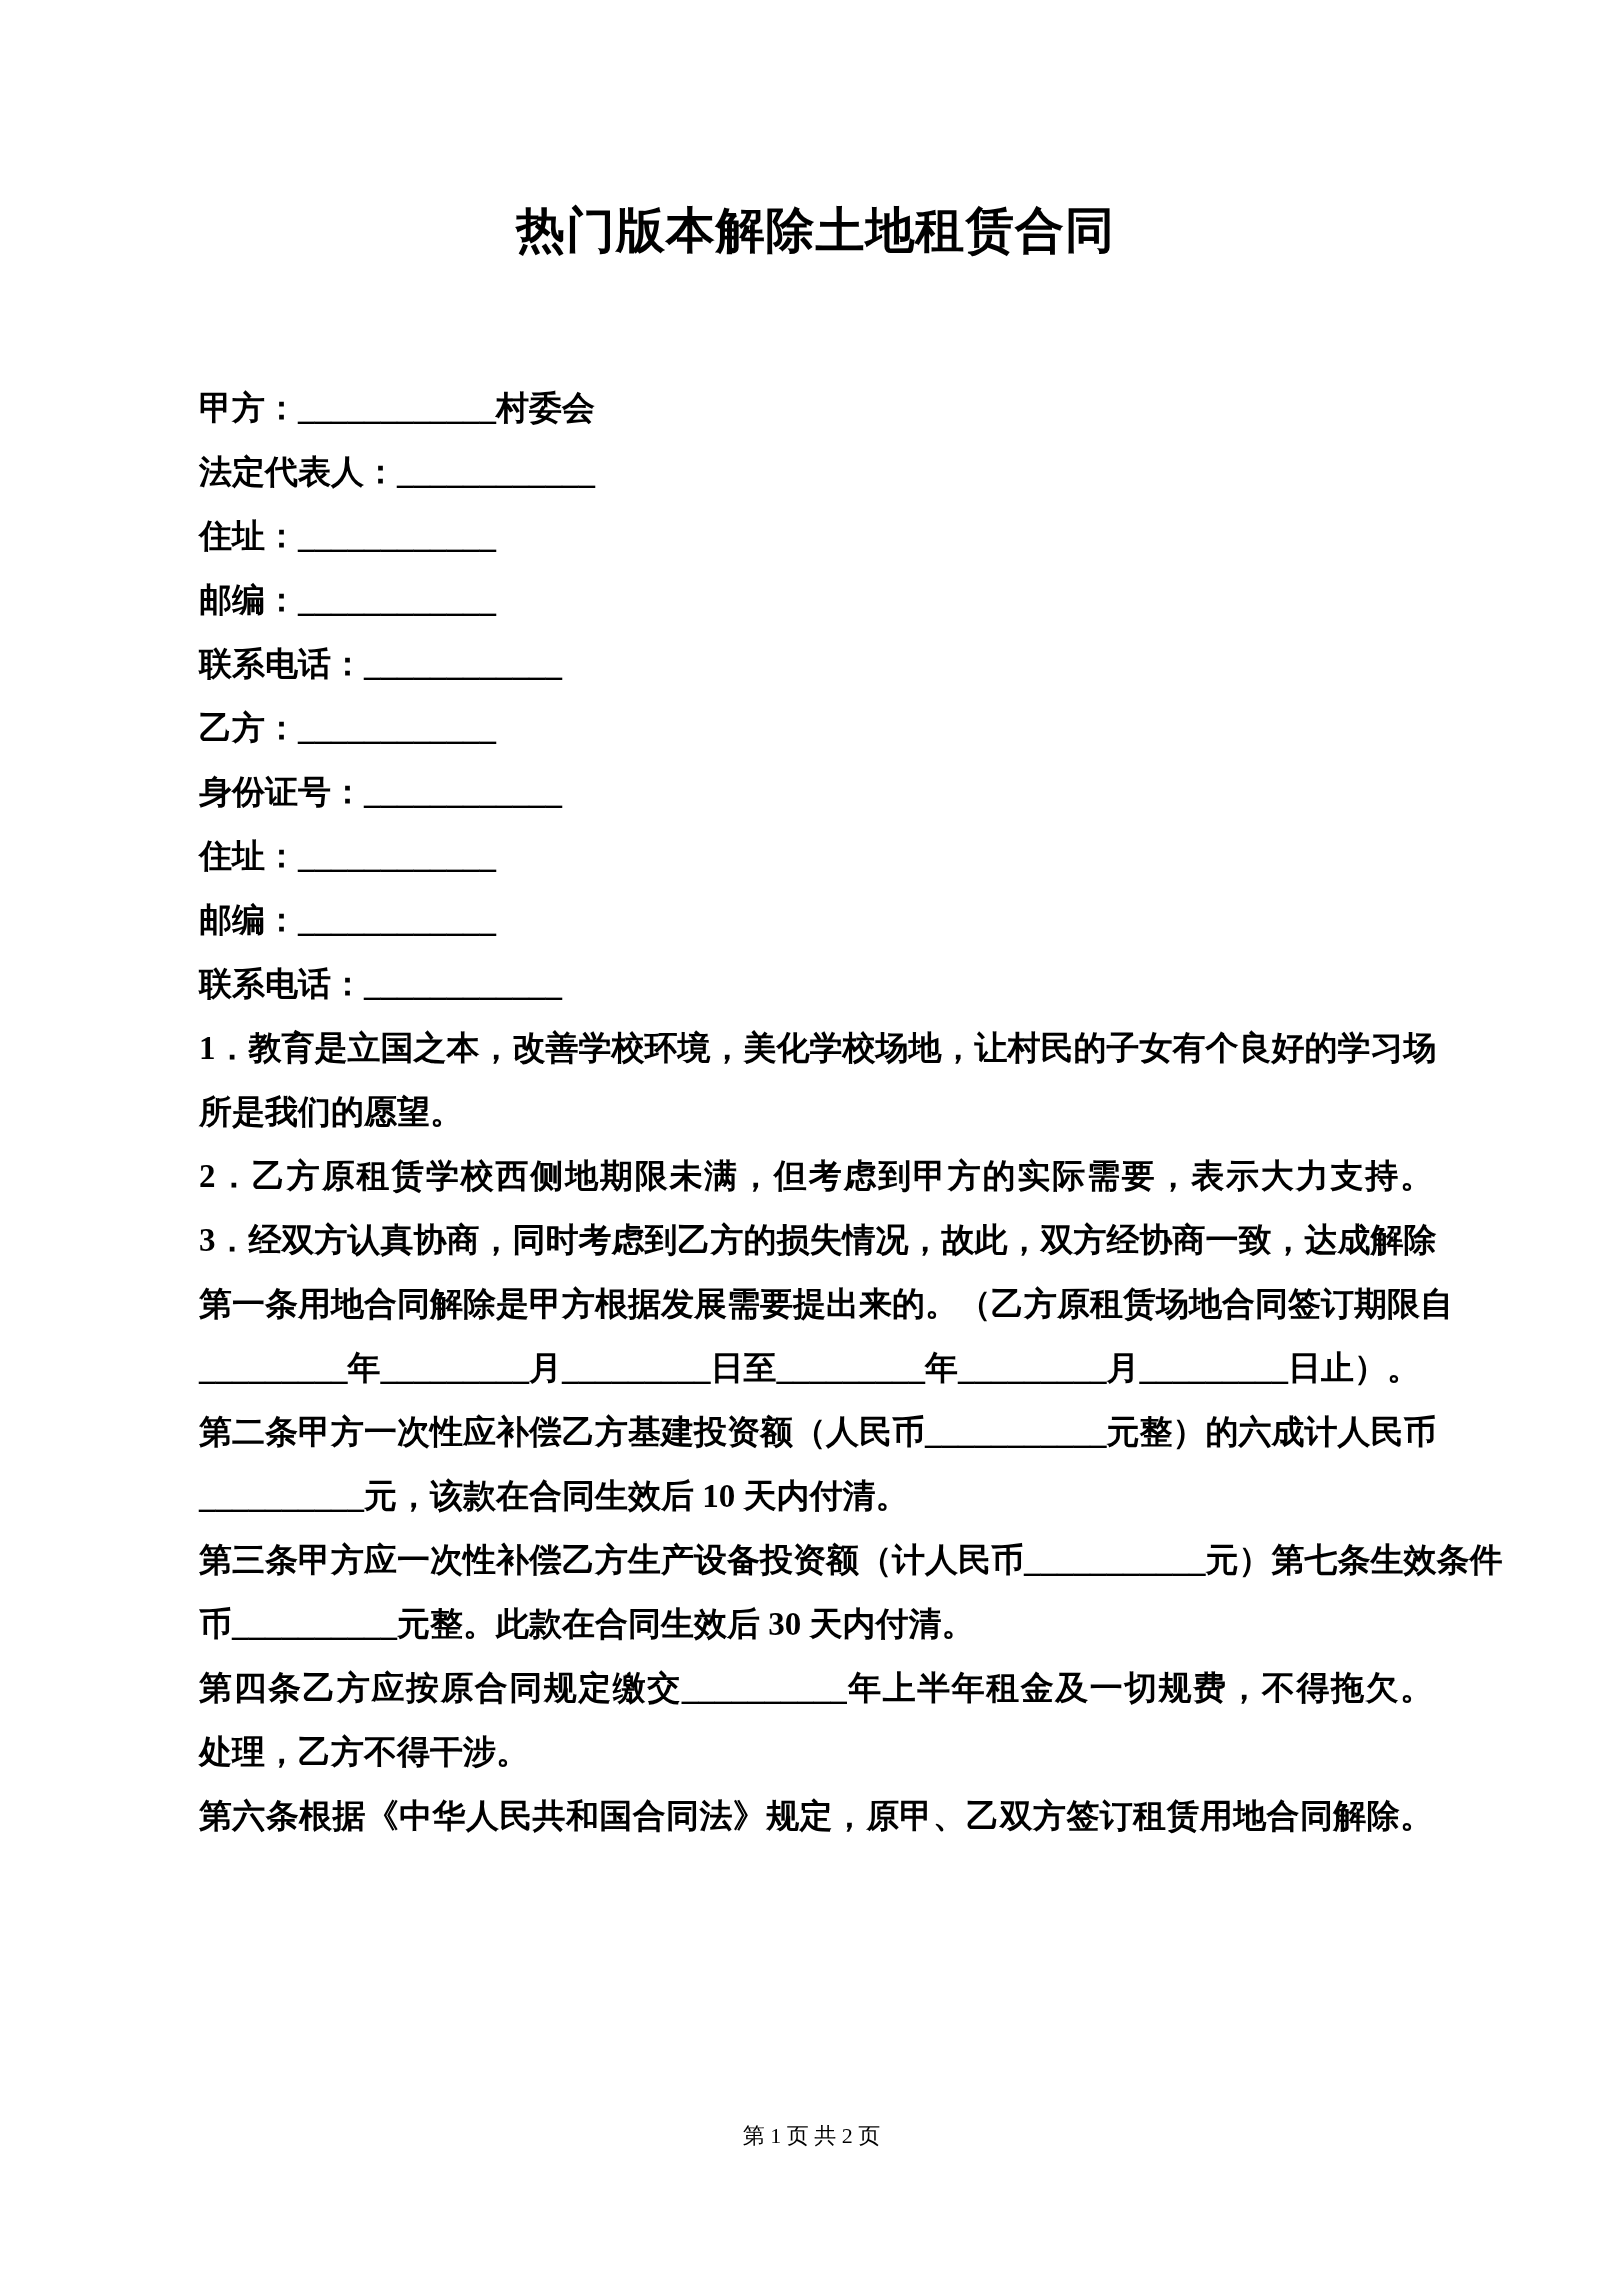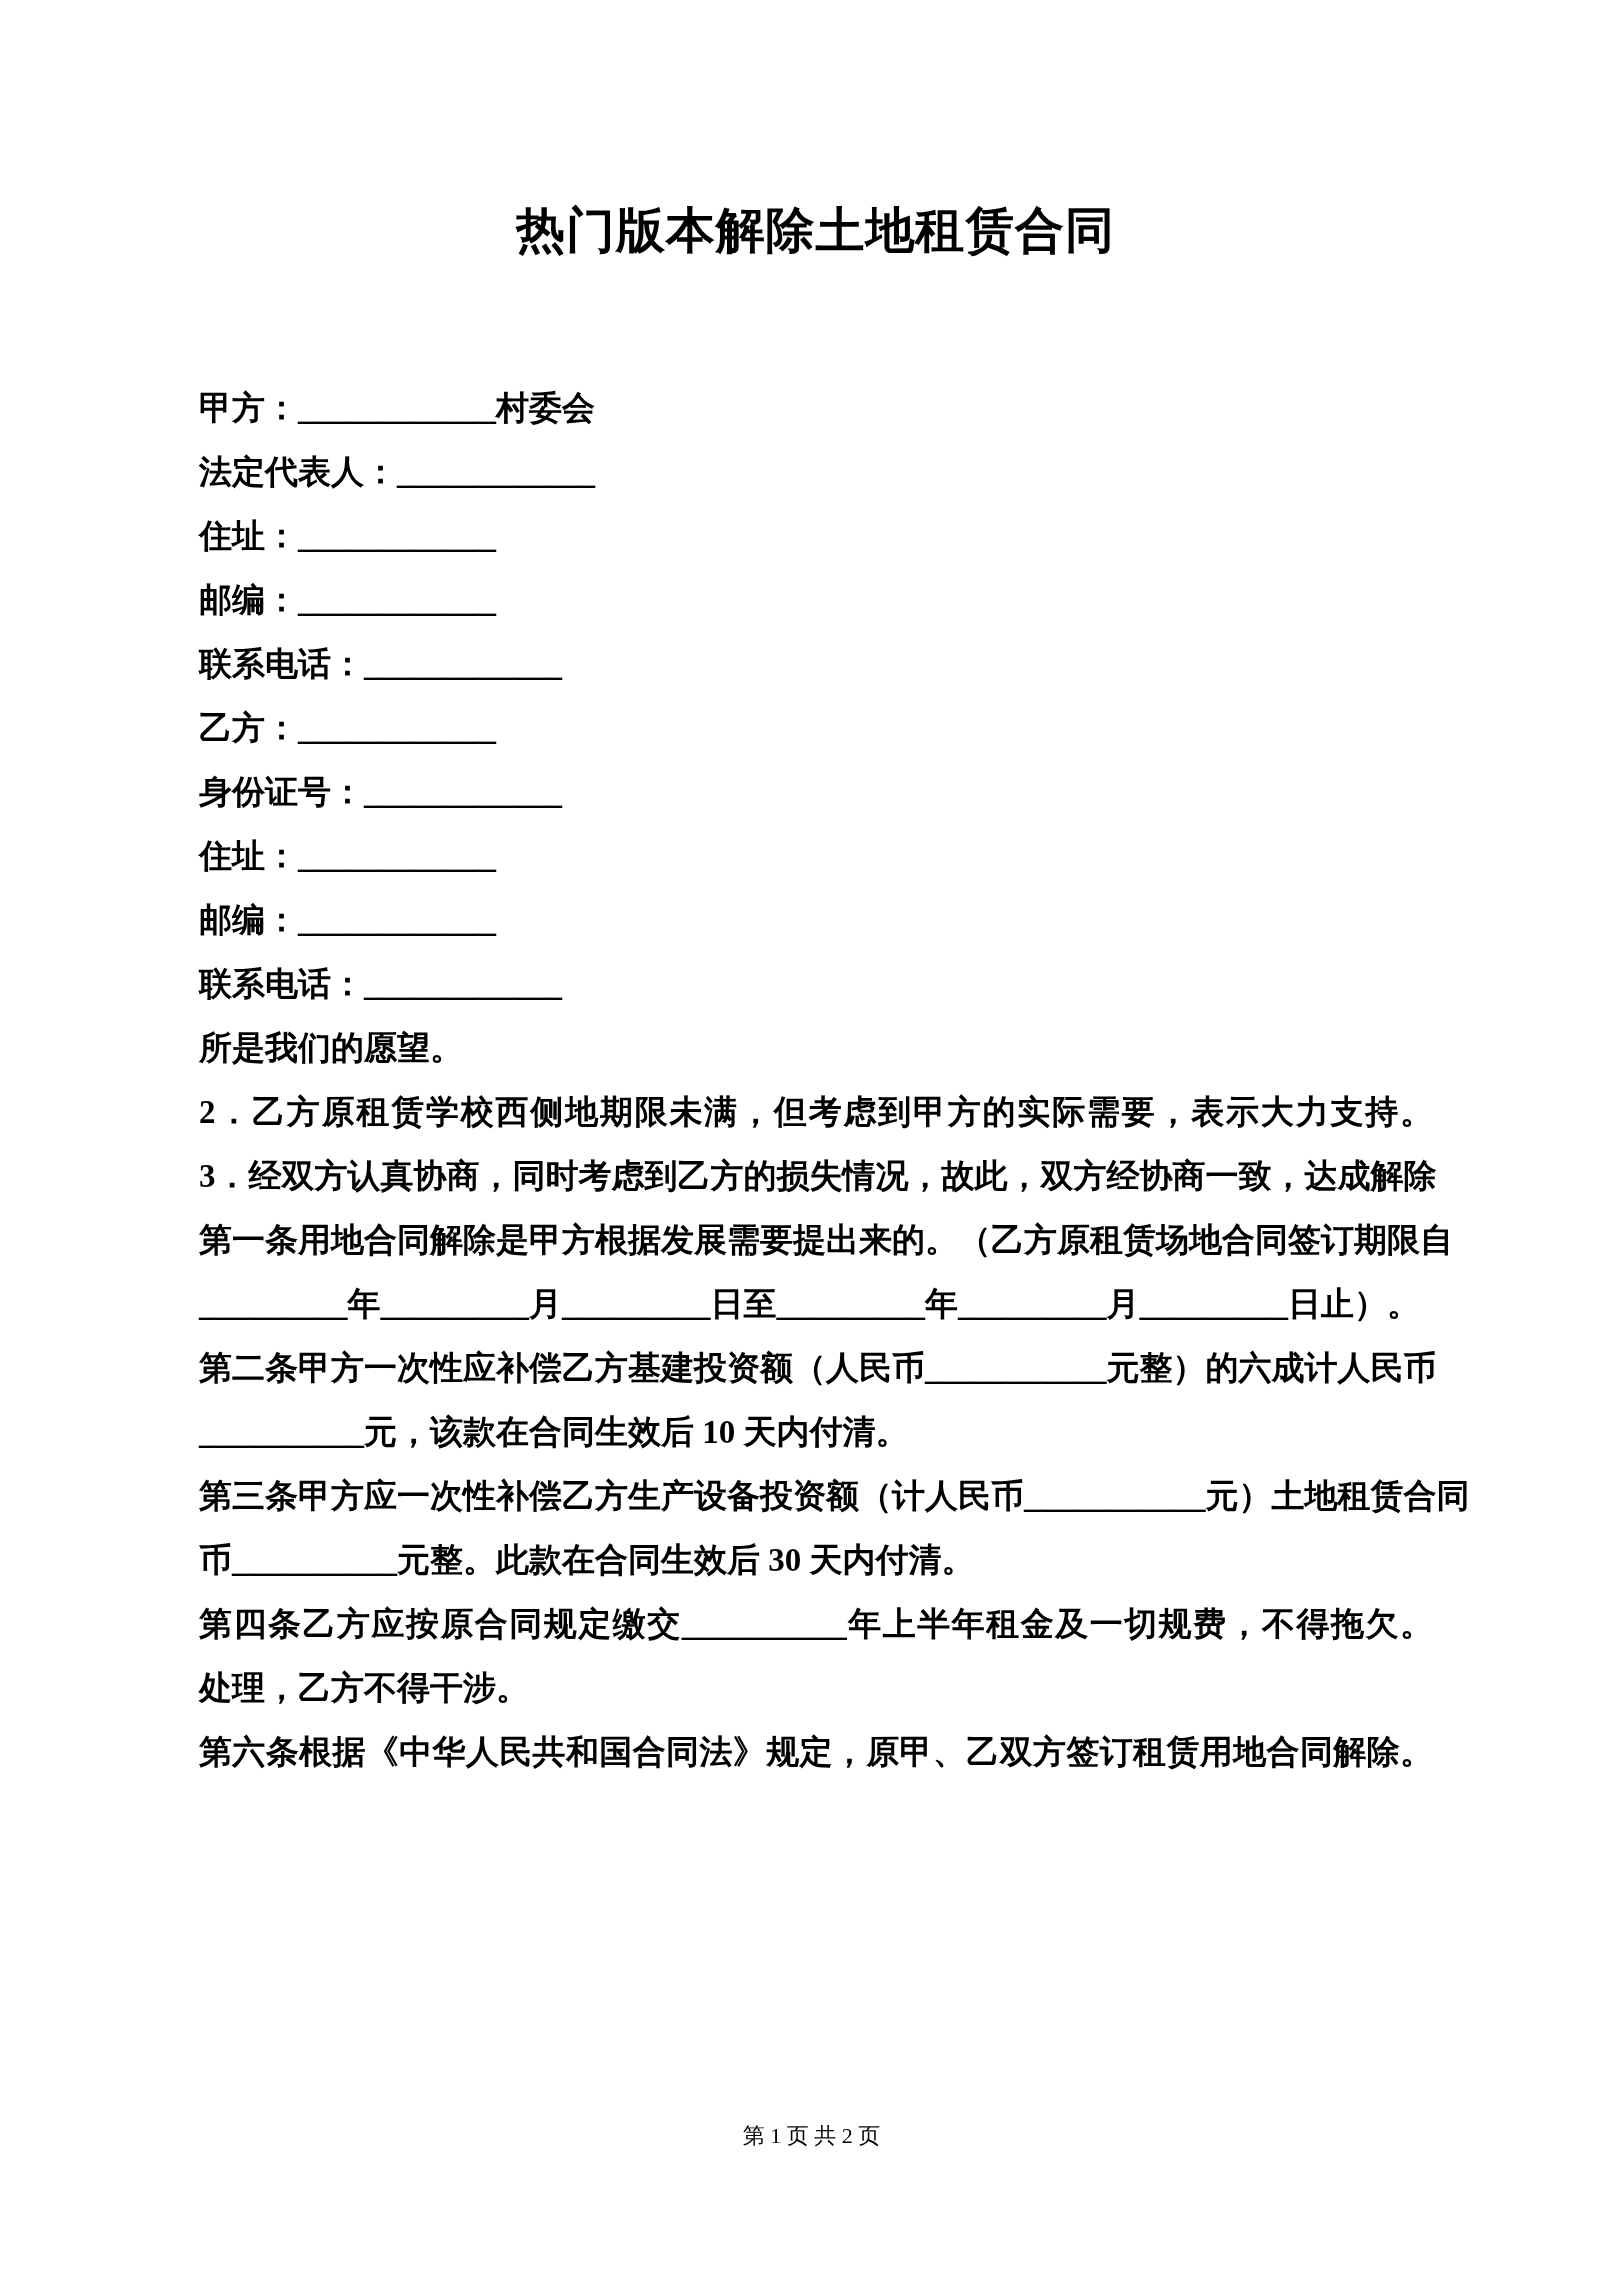--- a/index.html
+++ b/index.html
@@ -69,28 +69,29 @@
     <div class="line">甲方：____________村委会</div>
     <div class="line">法定代表人：____________</div>
     <div class="line">住址：____________</div>
     <div class="line">邮编：____________</div>
     <div class="line">联系电话：____________</div>
     <div class="line">乙方：____________</div>
     <div class="line">身份证号：____________</div>
     <div class="line">住址：____________</div>
     <div class="line">邮编：____________</div>
     <div class="line">联系电话：____________</div>
+    <div class="line j">1．教育是立国之本，改善学校环境，美化学校场地，让村民的子女有个良好的学习场</div>
     <div class="line">所是我们的愿望。</div>
     <div class="line j">2．乙方原租赁学校西侧地期限未满，但考虑到甲方的实际需要，表示大力支持。</div>
     <div class="line j">3．经双方认真协商，同时考虑到乙方的损失情况，故此，双方经协商一致，达成解除</div>
     <div class="line j">第一条用地合同解除是甲方根据发展需要提出来的。（乙方原租赁场地合同签订期限自</div>
     <div class="line">_________年_________月_________日至_________年_________月_________日止）。</div>
     <div class="line j">第二条甲方一次性应补偿乙方基建投资额（人民币___________元整）的六成计人民币</div>
     <div class="line">__________元，该款在合同生效后 10 天内付清。</div>
-    <div class="line j">第三条甲方应一次性补偿乙方生产设备投资额（计人民币___________元）土地租赁合同</div>
+    <div class="line j">第三条甲方应一次性补偿乙方生产设备投资额（计人民币___________元）第七条生效条件</div>
     <div class="line">币__________元整。此款在合同生效后 30 天内付清。</div>
     <div class="line j">第四条乙方应按原合同规定缴交__________年上半年租金及一切规费，不得拖欠。</div>
     <div class="line">处理，乙方不得干涉。</div>
     <div class="line j">第六条根据《中华人民共和国合同法》规定，原甲、乙双方签订租赁用地合同解除。</div>
   </div>
 
   <div class="doc-footer">第 1 页 共 2 页</div>
 
 </div>
 

